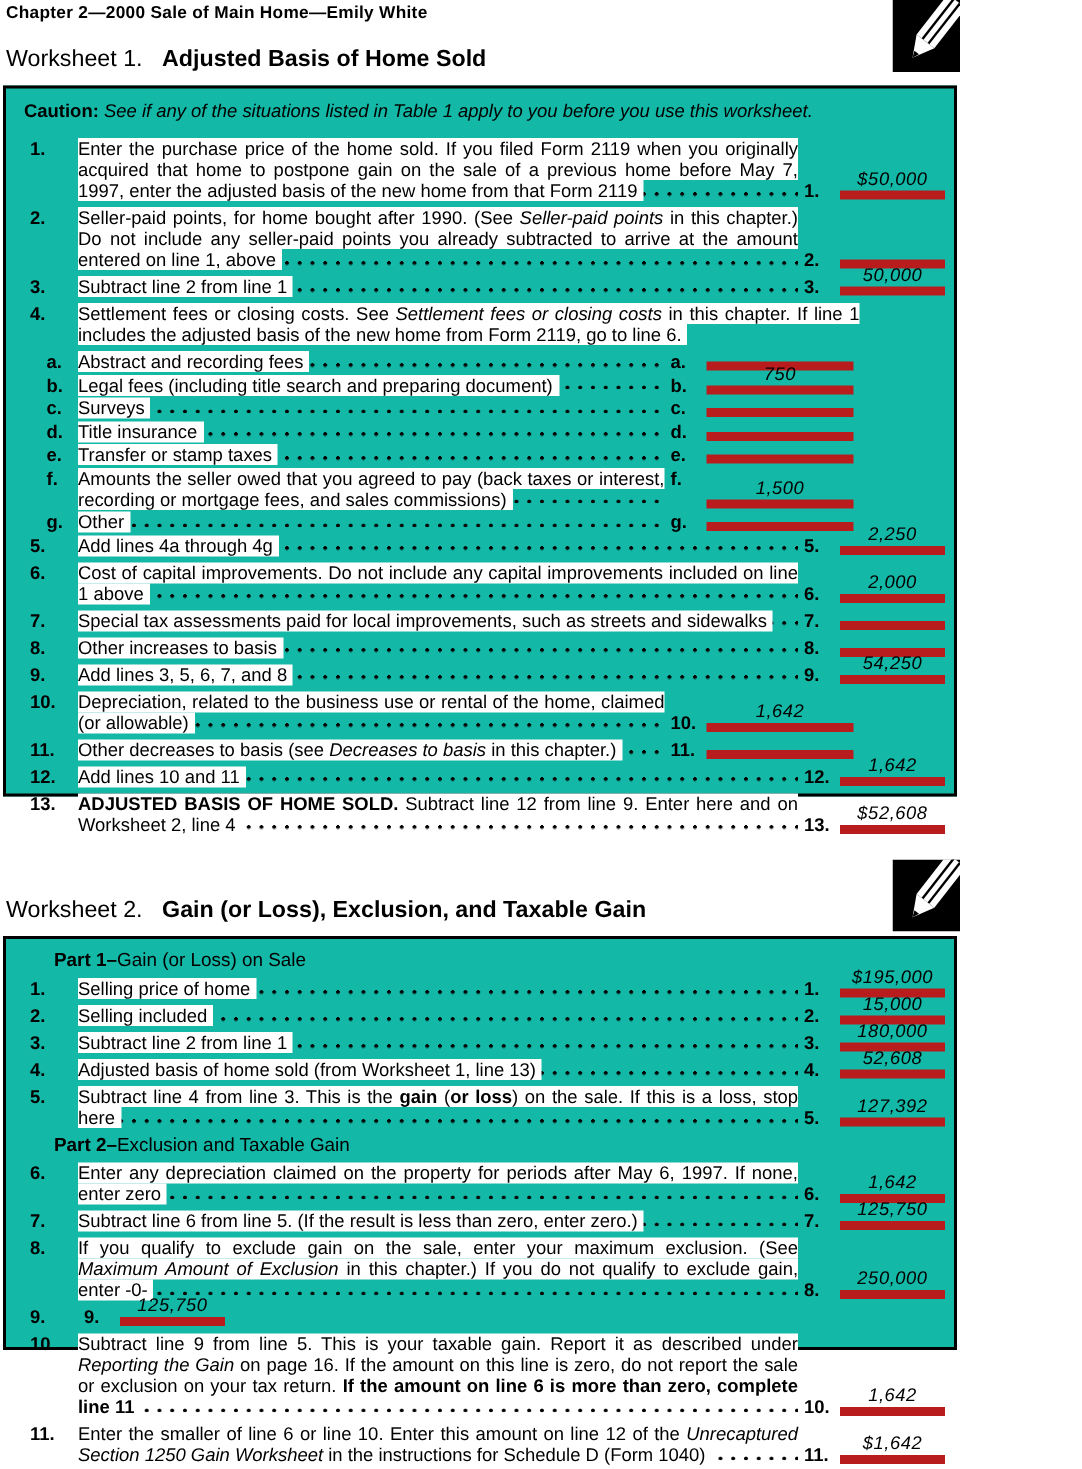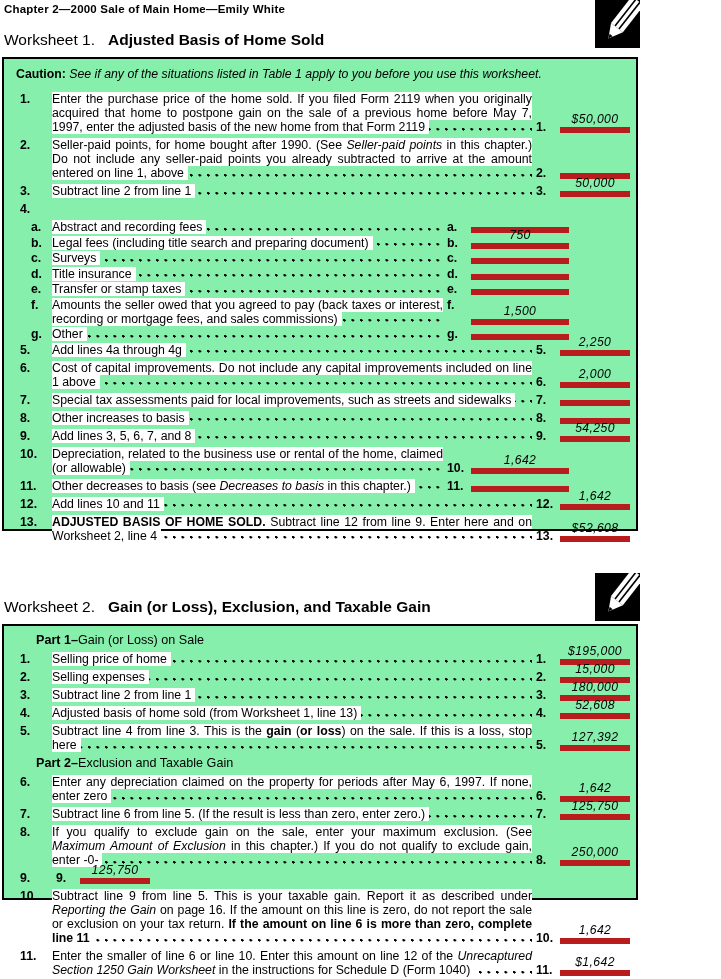--- a/index.html
+++ b/index.html
@@ -5,21 +5,21 @@
   html,body{margin:0;padding:0;background:#fff;}
   .page{position:relative;width:640px;height:979px;background:#fff;color:#000;
         font-family:"Liberation Sans",sans-serif;overflow:hidden;}
   .chapter{position:absolute;top:3px;left:4px;font-size:11.5px;font-weight:bold;letter-spacing:.2px;}
   .pencil{position:absolute;right:0;width:45px;height:48px;}
   .pencil.p1{top:0;} .pencil.p2{top:573px;}
   .wstitle{position:absolute;left:4px;font-size:15.5px;white-space:nowrap;text-align:center;}
   .wstitle .wslabel{font-weight:normal;}
   .wstitle .wsname{font-weight:bold;margin-left:13px;}
   .wstitle.t1{top:31px;} .wstitle.t2{top:598px;}
-  .wsbox{position:absolute;left:2px;right:2px;border:2px solid #000;background:#86efac;
+  .wsbox{position:absolute;left:2px;right:2px;border:2px solid #000;background:#14b8a6;
          padding:6px 5px 8px 10px;box-sizing:border-box;}
   .wsbox.b1{top:57px;height:474px;} .wsbox.b2{top:624px;height:276px;}
   .caution{font-size:12.3px;line-height:15px;margin:2px 0 10px 2px;}
   .caution .cl{font-weight:bold;} .caution .ct{font-style:italic;}
   .partrow{font-size:12.6px;line-height:15px;margin:1px 0 4px 2px;}
   .partrow .seg.b{font-weight:bold;padding-left:20px;}
   .wrow{display:flex;align-items:stretch;margin-bottom:4px;font-size:12.3px;line-height:14px;}
   .wrow.subrow{margin-bottom:1.5px;}
   .num{flex:0 0 38px;box-sizing:border-box;padding-left:6px;font-weight:bold;}
   .num.sub{padding-left:17px;}
@@ -86,20 +86,21 @@
         <div class="wrow">
           <span class="num">3.</span>
           <div class="desc dots"><span class="txt"><span class="seg ">Subtract line 2 from line 1</span></span></div>
           <span class="vcell main">
             <span class="vnum">3.</span>
             <span class="vline"><span class="vval">50,000</span></span>
           </span>
         </div>
         <div class="wrow nocell">
           <span class="num">4.</span>
+          <div class="desc"><span class="txt"><span class="seg ">Settlement fees or closing costs. See </span><span class="seg i">Settlement fees or closing costs</span><span class="seg "> in this chapter. If line 1 includes the adjusted basis of the new home from Form 2119, go to line 6.</span></span></div>
         </div>
         <div class="wrow subrow">
           <span class="num sub">a.</span>
           <div class="desc dots"><span class="txt"><span class="seg ">Abstract and recording fees</span></span></div>
           <span class="vcell sub">
             <span class="vnum">a.</span>
             <span class="vline"><span class="vval"></span></span>
           </span>
         </div>
         <div class="wrow subrow">
@@ -246,21 +247,21 @@
         <div class="wrow">
           <span class="num">1.</span>
           <div class="desc dots"><span class="txt"><span class="seg ">Selling price of home</span></span></div>
           <span class="vcell main">
             <span class="vnum">1.</span>
             <span class="vline"><span class="vval">$195,000</span></span>
           </span>
         </div>
         <div class="wrow">
           <span class="num">2.</span>
-          <div class="desc dots"><span class="txt"><span class="seg ">Selling expenses</span></span></div>
+          <div class="desc dots"><span class="txt"><span class="seg ">Selling included</span></span></div>
           <span class="vcell main">
             <span class="vnum">2.</span>
             <span class="vline"><span class="vval">15,000</span></span>
           </span>
         </div>
         <div class="wrow">
           <span class="num">3.</span>
           <div class="desc dots"><span class="txt"><span class="seg ">Subtract line 2 from line 1</span></span></div>
           <span class="vcell main">
             <span class="vnum">3.</span>

